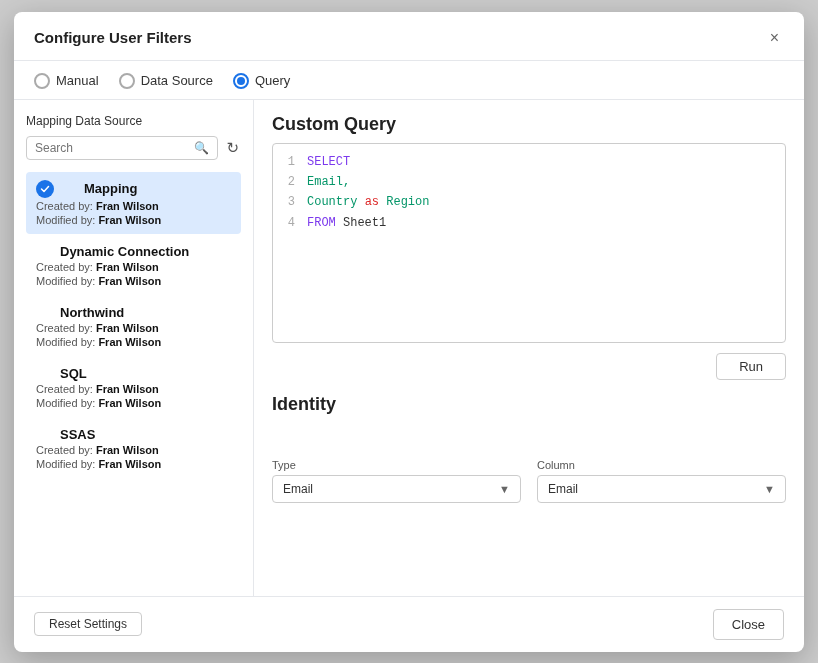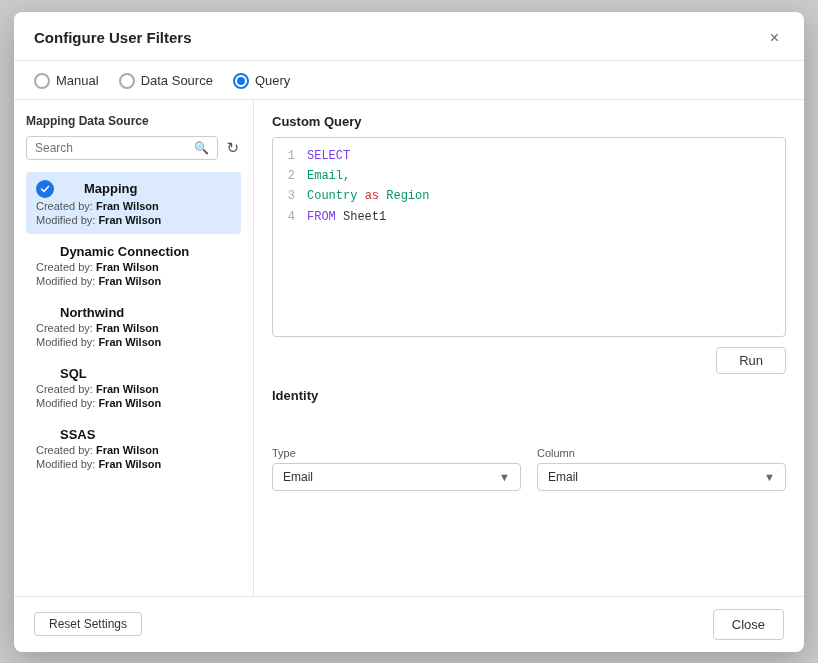--- a/index.html
+++ b/index.html
@@ -89,21 +89,21 @@
     .left-panel {
       width: 240px;
       border-right: 1px solid #e5e7eb;
       display: flex;
       flex-direction: column;
       padding: 14px 12px;
       flex-shrink: 0;
     }
     .panel-label {
       font-size: 12px;
-      font-weight: 700;
+      font-weight: 400;
       color: #333;
       margin-bottom: 8px;
     }
     .search-row {
       display: flex;
       align-items: center;
       gap: 6px;
       margin-bottom: 12px;
     }
     .search-input-wrap {
@@ -185,21 +185,21 @@
     }
     
     .right-panel {
       flex: 1;
       padding: 14px 18px;
       display: flex;
       flex-direction: column;
       overflow-y: auto;
     }
     .section-title {
-      font-size: 13px;
+      font-size: 18px;
       font-weight: 700;
       color: #222;
       margin-bottom: 8px;
     }
     .query-editor {
       border: 1px solid #ccc;
       border-radius: 4px;
       background: #fff;
       font-family: 'Courier New', Courier, monospace;
       font-size: 12px;

